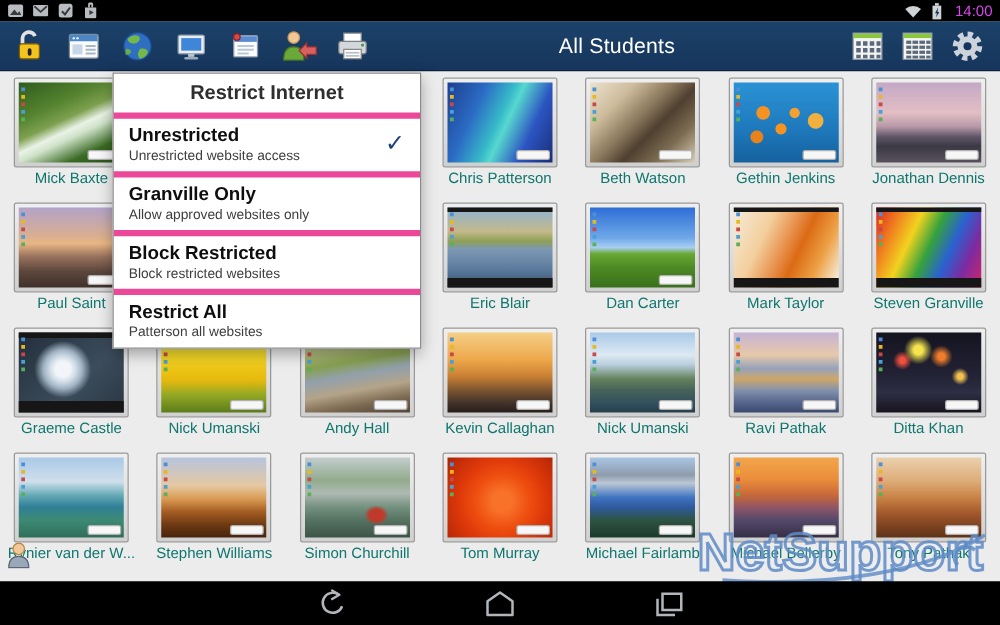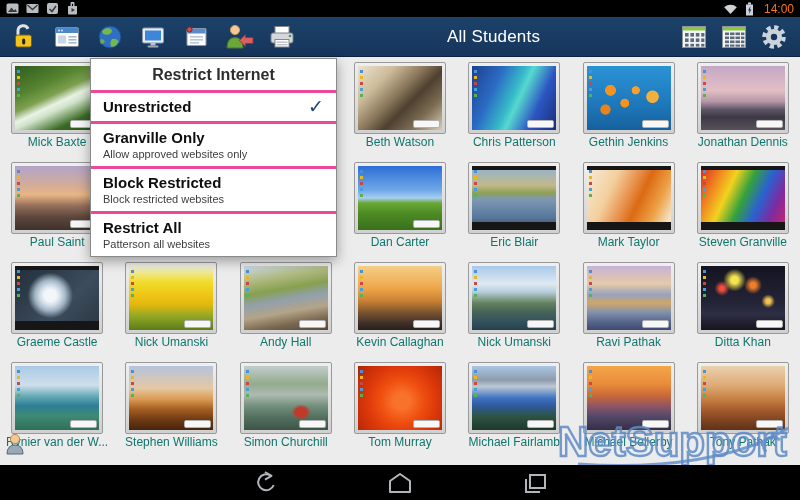--- a/index.html
+++ b/index.html
@@ -3,21 +3,21 @@
 <meta charset="utf-8">
 <style>
   html,body{margin:0;padding:0;}
   body{width:800px;height:500px;position:relative;overflow:hidden;background:#ececec;
        font-family:"Liberation Sans","DejaVu Sans",sans-serif;-webkit-font-smoothing:antialiased;}
 
   
   .statusbar{position:absolute;left:0;top:0;width:800px;height:17px;background:#000;
              display:flex;align-items:center;padding:0 6px;box-sizing:border-box;gap:7px;z-index:300;}
   .statusbar .spacer{flex:1;}
-  .statusbar .time{color:#f97316;font-size:12px;margin-left:3px;}
+  .statusbar .time{color:#d946ef;font-size:12px;margin-left:3px;}
   .sico{display:flex;align-items:center;}
 
   
   .toolbar{position:absolute;left:0;top:17px;width:800px;height:40px;
            background:linear-gradient(180deg,#1c4269 0%,#16355c 100%);
            border-bottom:1px solid #0d2240;box-sizing:border-box;z-index:90;}
   .tb-left{position:absolute;left:2px;top:0;height:40px;display:flex;}
   .tb-right{position:absolute;right:6px;top:0;height:40px;display:flex;}
   .tb-btn{width:43px;height:40px;display:flex;align-items:center;justify-content:center;}
   .tb-btn-r{width:40px;height:40px;display:flex;align-items:center;justify-content:center;}
@@ -37,21 +37,21 @@
   .toastbox{position:absolute;right:2px;bottom:2px;width:27px;height:8px;background:#f7f7f7;
             border:1px solid #b0b0b0;border-radius:2px;box-sizing:border-box;}
   .sname{font-size:12px;line-height:15px;color:#0f766e;margin:1px auto 0;max-width:106px;}
   .machine{position:absolute;left:30px;top:74px;font-size:11px;color:rgba(108,108,108,.92);z-index:5;margin-top:48px;}
   .avatarwrap{position:absolute;left:5px;top:76px;z-index:6;}
 
   
   .menu{position:absolute;left:90px;top:58px;width:247px;background:#fff;
         border:1px solid #8a8a8a;box-shadow:0 4px 12px rgba(0,0,0,.35);z-index:100;box-sizing:border-box;}
   .menu-title{height:31px;line-height:31px;text-align:center;font-size:16px;font-weight:bold;color:#2e2e2e;}
-  .menu-item{border-top:3px solid #ec4899;padding:5px 12px;position:relative;}
+  .menu-item{border-top:5px solid #ec4899;padding:5px 12px;position:relative;}
   .mi-label{font-size:15px;font-weight:bold;color:#0e0e0e;line-height:18px;}
   .mi-desc{font-size:11px;color:#3d3d3d;line-height:13px;margin-top:1px;}
   .mi-check{position:absolute;right:12px;top:50%;transform:translateY(-54%);
             color:#1e4278;font-size:19px;font-weight:bold;}
 
   
   .watermark{position:absolute;left:558px;top:418px;z-index:60;pointer-events:none;
              font-size:42px;font-weight:bold;letter-spacing:0;
              color:rgba(255,255,255,.08);-webkit-text-stroke:2.4px rgba(94,139,199,.85);}
   .swoosh{position:absolute;left:552px;top:408px;z-index:61;pointer-events:none;}
@@ -253,44 +253,44 @@
 
         </div>
       </div>
 
       <div class="machine"></div>
       <div class="sname"></div>
     </div>
 
     <div class="cell">
       <div class="thumb">
+        <div class="shot" style="background: linear-gradient(115deg, rgb(29, 63, 142) 0%, rgb(43, 107, 196) 28%, rgb(55, 185, 201) 48%, rgb(87, 216, 207) 55%, rgb(44, 85, 194) 75%, rgb(26, 46, 120) 100%);">
+          <div class="deskicons"></div>
+          <div class="toastbox"></div>
+        </div>
+      </div>
+
+      <div class="machine"></div>
+      <div class="sname">Chris Patterson</div>
+    </div>
+
+    <div class="cell">
+      <div class="thumb">
         <div class="shot" style="background: linear-gradient(135deg, rgb(236, 226, 205) 0%, rgb(205, 188, 156) 25%, rgb(141, 122, 94) 45%, rgb(78, 64, 48) 60%, rgb(124, 108, 82) 78%, rgb(217, 207, 182) 100%);">
           <div class="deskicons"></div>
           <div class="toastbox"></div>
         </div>
       </div>
 
       <div class="machine"></div>
       <div class="sname">Beth Watson</div>
     </div>
 
     <div class="cell">
       <div class="thumb">
-        <div class="shot" style="background: linear-gradient(115deg, rgb(29, 63, 142) 0%, rgb(43, 107, 196) 28%, rgb(55, 185, 201) 48%, rgb(87, 216, 207) 55%, rgb(44, 85, 194) 75%, rgb(26, 46, 120) 100%);">
-          <div class="deskicons"></div>
-          <div class="toastbox"></div>
-        </div>
-      </div>
-
-      <div class="machine"></div>
-      <div class="sname">Chris Patterson</div>
-    </div>
-
-    <div class="cell">
-      <div class="thumb">
         <div class="shot" style="background: radial-gradient(circle at 28% 38%, rgb(245, 147, 34) 0px, rgb(245, 147, 34) 7%, rgba(0, 0, 0, 0) 8%), radial-gradient(circle at 45% 58%, rgb(245, 147, 34) 0px, rgb(245, 147, 34) 7%, rgba(0, 0, 0, 0) 8%), radial-gradient(circle at 22% 68%, rgb(232, 130, 26) 0px, rgb(232, 130, 26) 6%, rgba(0, 0, 0, 0) 7%), radial-gradient(circle at 58% 38%, rgb(245, 160, 50) 0px, rgb(245, 160, 50) 6%, rgba(0, 0, 0, 0) 7%), radial-gradient(circle at 78% 48%, rgb(240, 176, 64) 0px, rgb(240, 176, 64) 8%, rgba(0, 0, 0, 0) 9%), linear-gradient(rgb(42, 147, 213) 0%, rgb(30, 120, 187) 60%, rgb(21, 97, 157) 100%);">
           <div class="deskicons"></div>
           <div class="toastbox"></div>
         </div>
       </div>
 
       <div class="machine"></div>
       <div class="sname">Gethin Jenkins</div>
     </div>
 
@@ -337,40 +337,40 @@
 
         </div>
       </div>
 
       <div class="machine"></div>
       <div class="sname"></div>
     </div>
 
     <div class="cell">
       <div class="thumb">
+        <div class="shot" style="background: linear-gradient(rgb(22, 22, 22) 0px, rgb(22, 22, 22) 6%, rgba(0, 0, 0, 0) 6%, rgba(0, 0, 0, 0) 88%, rgb(22, 22, 22) 88%, rgb(22, 22, 22) 100%), linear-gradient(rgb(143, 178, 212) 0%, rgb(195, 185, 138) 30%, rgb(143, 160, 85) 42%, rgb(125, 152, 180) 52%, rgb(87, 119, 154) 80%, rgb(58, 74, 92) 100%);">
+          <div class="deskicons"></div>
+
+        </div>
+      </div>
+
+      <div class="machine"></div>
+      <div class="sname">Eric Blair</div>
+    </div>
+
+    <div class="cell">
+      <div class="thumb">
         <div class="shot" style="background: linear-gradient(rgb(46, 110, 214) 0%, rgb(111, 168, 232) 38%, rgb(168, 206, 242) 50%, rgb(104, 168, 50) 58%, rgb(77, 138, 36) 75%, rgb(57, 112, 27) 100%);">
           <div class="deskicons"></div>
           <div class="toastbox"></div>
         </div>
       </div>
 
       <div class="machine"></div>
       <div class="sname">Dan Carter</div>
-    </div>
-
-    <div class="cell">
-      <div class="thumb">
-        <div class="shot" style="background: linear-gradient(rgb(22, 22, 22) 0px, rgb(22, 22, 22) 6%, rgba(0, 0, 0, 0) 6%, rgba(0, 0, 0, 0) 88%, rgb(22, 22, 22) 88%, rgb(22, 22, 22) 100%), linear-gradient(rgb(143, 178, 212) 0%, rgb(195, 185, 138) 30%, rgb(143, 160, 85) 42%, rgb(125, 152, 180) 52%, rgb(87, 119, 154) 80%, rgb(58, 74, 92) 100%);">
-          <div class="deskicons"></div>
-
-        </div>
-      </div>
-
-      <div class="machine"></div>
-      <div class="sname">Eric Blair</div>
     </div>
 
     <div class="cell">
       <div class="thumb">
         <div class="shot" style="background: linear-gradient(rgb(22, 22, 22) 0px, rgb(22, 22, 22) 6%, rgba(0, 0, 0, 0) 6%, rgba(0, 0, 0, 0) 88%, rgb(22, 22, 22) 88%, rgb(22, 22, 22) 100%), linear-gradient(115deg, rgb(246, 236, 220) 0%, rgb(243, 207, 157) 30%, rgb(232, 146, 78) 48%, rgb(219, 106, 20) 60%, rgb(237, 160, 69) 78%, rgb(246, 230, 204) 95%);">
           <div class="deskicons"></div>
 
         </div>
       </div>
 
@@ -563,20 +563,21 @@
       <div class="sname">Tony Pathak</div>
     </div>
   </div>
 
 <div class="menu">
   <div class="menu-title">Restrict Internet</div>
   <div>
 
       <div class="menu-item">
         <div class="mi-label">Unrestricted</div>
+        <div class="mi-desc">Unrestricted website access</div>
         <div class="mi-check">✓</div>
       </div>
 
       <div class="menu-item">
         <div class="mi-label">Granville Only</div>
         <div class="mi-desc">Allow approved websites only</div>
 
       </div>
 
       <div class="menu-item">

